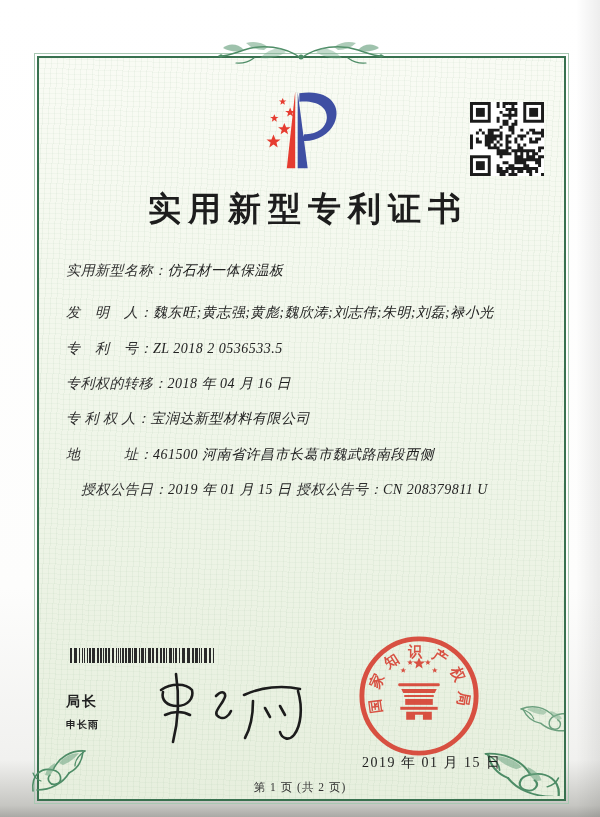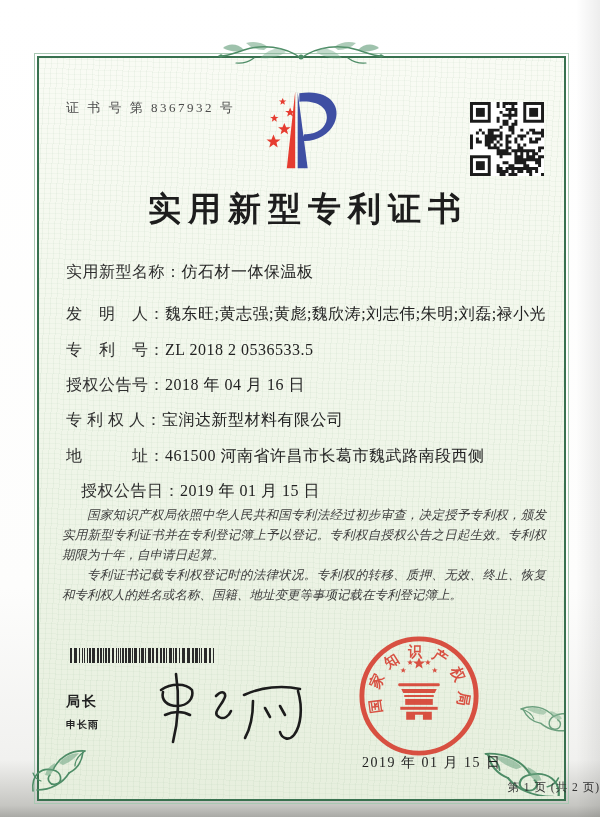--- a/index.html
+++ b/index.html
@@ -18,35 +18,35 @@
   .frame::before{
     content:"";position:absolute;inset:0;
     background:
       repeating-linear-gradient(93deg, rgba(110,160,115,0.07) 0 1px, rgba(0,0,0,0) 1px 6px),
       repeating-linear-gradient(2deg, rgba(110,160,115,0.05) 0 1px, rgba(0,0,0,0) 1px 5px);
   }
   .abs{position:absolute;}
   .cert-no{left:66px;top:99px;font-size:13px;letter-spacing:2.5px;color:#4a4a4a;}
   .title{left:16px;right:0;top:187px;text-align:center;font-size:33px;font-weight:600;
          letter-spacing:7px;color:#1d1d1d;}
-  .field-row{left:66px;font-size:16px;color:#333;letter-spacing:0.5px;white-space:nowrap;}
+  .field-row{left:66px;font-size:14px;color:#333;letter-spacing:0.5px;white-space:nowrap;font-style:italic;}
   .r0{top:262px}.r1{top:304px}.r2{top:340px}.r3{top:375px}.r4{top:410px}.r5{top:446px}
   .grant-row{top:481px;margin-left:15px;}
   .grant-2{left:296px;top:481px;}
   .flabel{color:#2f2f2f;}
   .fvalue{color:#222;}
   .legal{left:62px;top:505px;width:484px;font-size:12.5px;font-style:italic;
          line-height:20px;text-align:justify;color:#3d3d3d;}
   .legal p{margin:0;text-indent:2em;}
   .sig-title{left:66px;top:693px;font-family:"Liberation Sans","DejaVu Sans",sans-serif;
              font-size:14px;font-weight:700;letter-spacing:2px;color:#222;}
   .sig-name{left:66px;top:718px;font-family:"Liberation Sans","DejaVu Sans",sans-serif;
             font-size:10px;font-weight:700;letter-spacing:1px;color:#222;}
   .seal-date{left:362px;top:754px;font-size:14px;letter-spacing:1.5px;color:#1e1e1e;z-index:5;}
-  .footer{left:0;right:0;top:780px;text-align:right;font-size:11.5px;letter-spacing:1px;color:#333;}
+  .footer{left:0;right:0;top:780px;text-align:center;font-size:11.5px;letter-spacing:1px;color:#333;}
   svg{display:block;}
 </style>
 </head>
 <body>
 
 <div class="photo">
 
   <svg width="0" height="0" style="position:absolute" aria-hidden="true">
     <defs>
       <path id="st" d="M0 -10 L2.9 -3.1 L10 -3.1 L4.2 1.2 L5.9 8.1 L0 4 L-5.9 8.1 L-4.2 1.2 L-10 -3.1 L-2.9 -3.1 Z"></path>
@@ -89,21 +89,20 @@
   </svg>
 
   <svg class="abs" style="left:29px;top:733px" width="60" height="62" viewBox="0 0 60 62">
     <use href="#flourish"></use>
   </svg>
   <svg class="abs" style="left:480px;top:668px" width="84" height="128" viewBox="0 0 84 128">
     <use href="#flourish" transform="translate(84 66) scale(-1.4 1.1) "></use>
     <use href="#flourish" transform="translate(84 10) scale(-0.9 0.9) rotate(18)" opacity="0.8"></use>
   </svg>
 
-  <div class="abs cert-no">证 书 号 第 8367932 号</div>
 
   <svg class="abs" style="left:246px;top:84px" width="100" height="92" viewBox="0 0 120 108">
     <path d="M59 8 L49 100 L59 100 Z" fill="#e63c30"></path>
     <path d="M62 8 L62 100 L74 100 Z" fill="#3f4fa3"></path>
     <path d="M64 10 C98 4 116 24 106 46 C99 61 82 69 66 67 L70 59 C84 60 96 52 97 40 C98 26 84 18 64 20 Z" fill="#3f4fa3"></path>
     <g fill="#e63c30">
       <use href="#st" transform="translate(44,20) scale(0.45)"></use>
       <use href="#st" transform="translate(53,33) scale(0.6)"></use>
       <use href="#st" transform="translate(34,40) scale(0.5)"></use>
       <use href="#st" transform="translate(46,53) scale(0.75)"></use>
@@ -124,36 +123,35 @@
   <div class="abs field-row r0">
     <span class="flabel">实用新型名称：</span><span class="fvalue">仿石材一体保温板</span>
   </div>
   <div class="abs field-row r1">
     <span class="flabel">发　明　人：</span><span class="fvalue">魏东旺;黄志强;黄彪;魏欣涛;刘志伟;朱明;刘磊;禄小光</span>
   </div>
   <div class="abs field-row r2">
     <span class="flabel">专　利　号：</span><span class="fvalue">ZL 2018 2 0536533.5</span>
   </div>
   <div class="abs field-row r3">
-    <span class="flabel">授权公告号：</span><span class="fvalue">2018 年 04 月 16 日</span>
+    <span class="flabel">专利权的转移：</span><span class="fvalue">2018 年 04 月 16 日</span>
   </div>
   <div class="abs field-row r4">
     <span class="flabel">专 利 权 人：</span><span class="fvalue">宝润达新型材料有限公司</span>
   </div>
   <div class="abs field-row r5">
     <span class="flabel">地　　　址：</span><span class="fvalue">461500 河南省许昌市长葛市魏武路南段西侧</span>
   </div>
   <div class="abs field-row grant-row">
     <span class="flabel">授权公告日：</span><span class="fvalue">2019 年 01 月 15 日</span>
   </div>
-
-  <div class="abs legal">
-    <p>国家知识产权局依照中华人民共和国专利法经过初步审查，决定授予专利权，颁发实用新型专利证书并在专利登记簿上予以登记。专利权自授权公告之日起生效。专利权期限为十年，自申请日起算。</p>
-    <p>专利证书记载专利权登记时的法律状况。专利权的转移、质押、无效、终止、恢复和专利权人的姓名或名称、国籍、地址变更等事项记载在专利登记簿上。</p>
-  </div>
+  <div class="abs field-row grant-2">
+    <span class="flabel">授权公告号：</span><span class="fvalue">CN 208379811 U</span>
+  </div>
+
 
   <svg class="abs" style="left:70px;top:648px" width="150" height="15" viewBox="0 0 150 16" preserveAspectRatio="none">
     <path id="barcode-bars" d="M0 0h2v16h-2zM4 0h3v16h-3zM9 0h1v16h-1zM12 0h1v16h-1zM14 0h1v16h-1zM17 0h1v16h-1zM19 0h2v16h-2zM22 0h3v16h-3zM27 0h2v16h-2zM30 0h2v16h-2zM33 0h1v16h-1zM35 0h2v16h-2zM38 0h2v16h-2zM42 0h2v16h-2zM46 0h1v16h-1zM48 0h1v16h-1zM50 0h1v16h-1zM52 0h2v16h-2zM55 0h2v16h-2zM58 0h3v16h-3zM62 0h1v16h-1zM64 0h3v16h-3zM69 0h1v16h-1zM71 0h3v16h-3zM75 0h1v16h-1zM78 0h3v16h-3zM82 0h2v16h-2zM86 0h2v16h-2zM90 0h2v16h-2zM93 0h2v16h-2zM96 0h1v16h-1zM99 0h3v16h-3zM103 0h1v16h-1zM105 0h2v16h-2zM109 0h1v16h-1zM112 0h3v16h-3zM117 0h3v16h-3zM122 0h2v16h-2zM125 0h3v16h-3zM129 0h1v16h-1zM131 0h1v16h-1zM134 0h3v16h-3zM139 0h2v16h-2zM143 0h1v16h-1z" fill="#2a2a2a"></path>
   </svg>
 
   <div class="abs sig-title">局长</div>
   <div class="abs sig-name">申长雨</div>
 
   <svg class="abs" style="left:146px;top:668px" width="178" height="82" viewBox="0 0 178 82">
     <g stroke="#1c1c1c" stroke-width="2.6" fill="none" stroke-linecap="round" stroke-linejoin="round">

